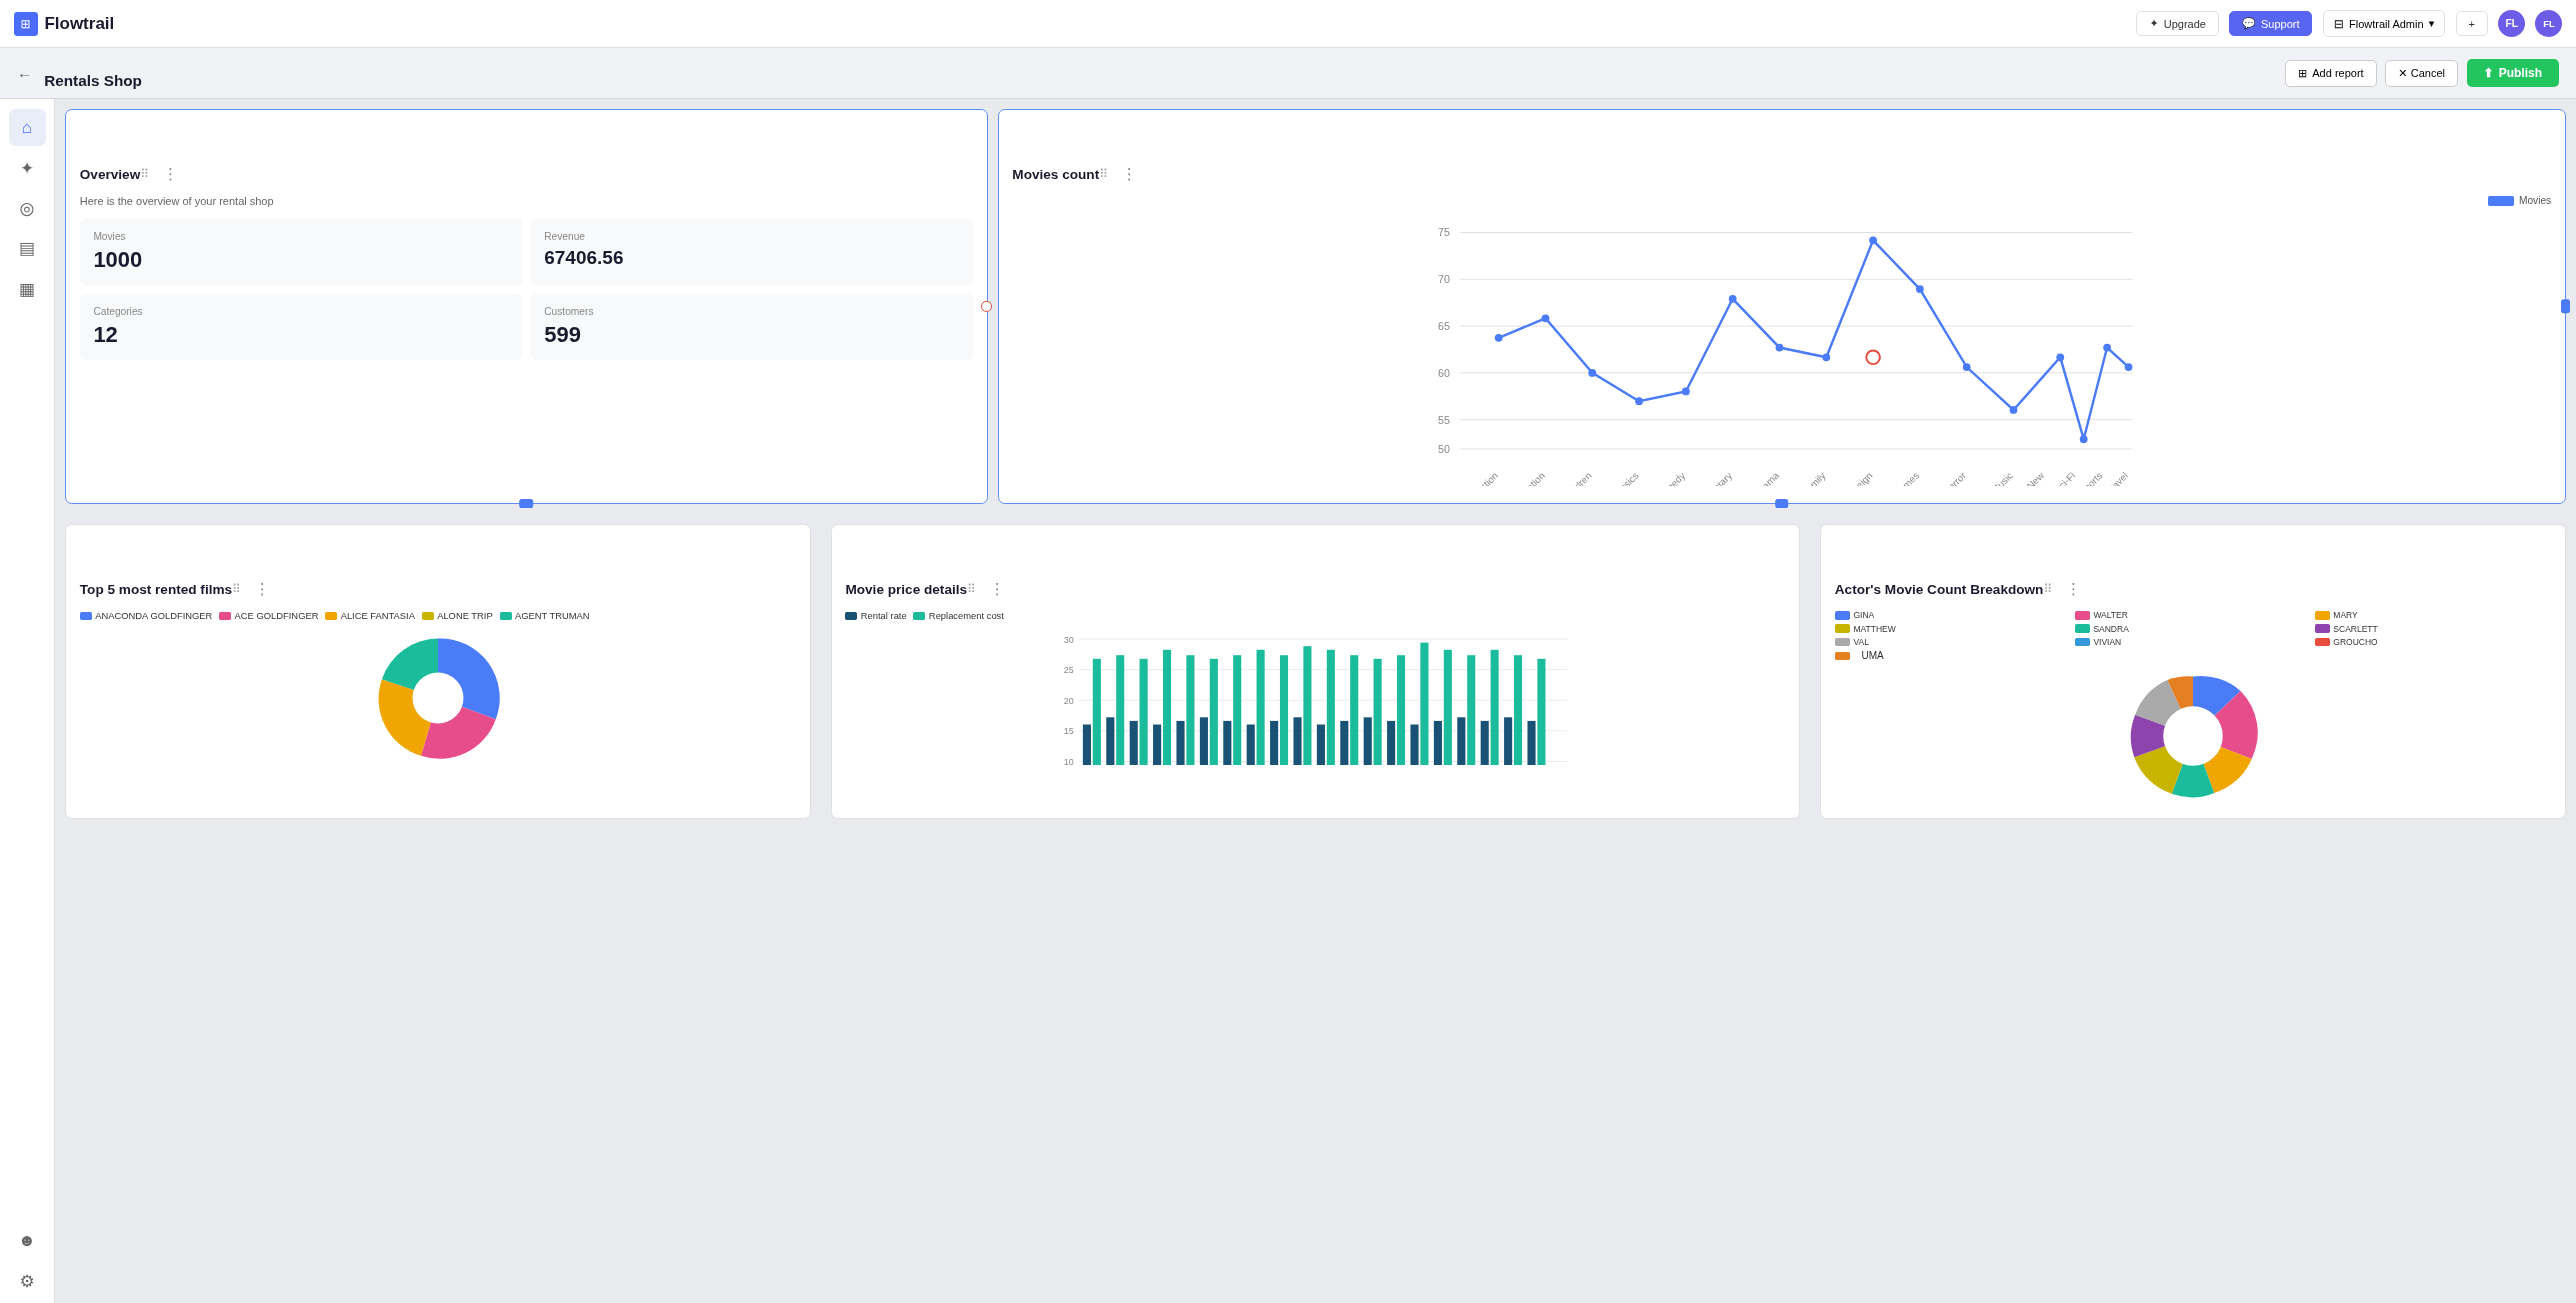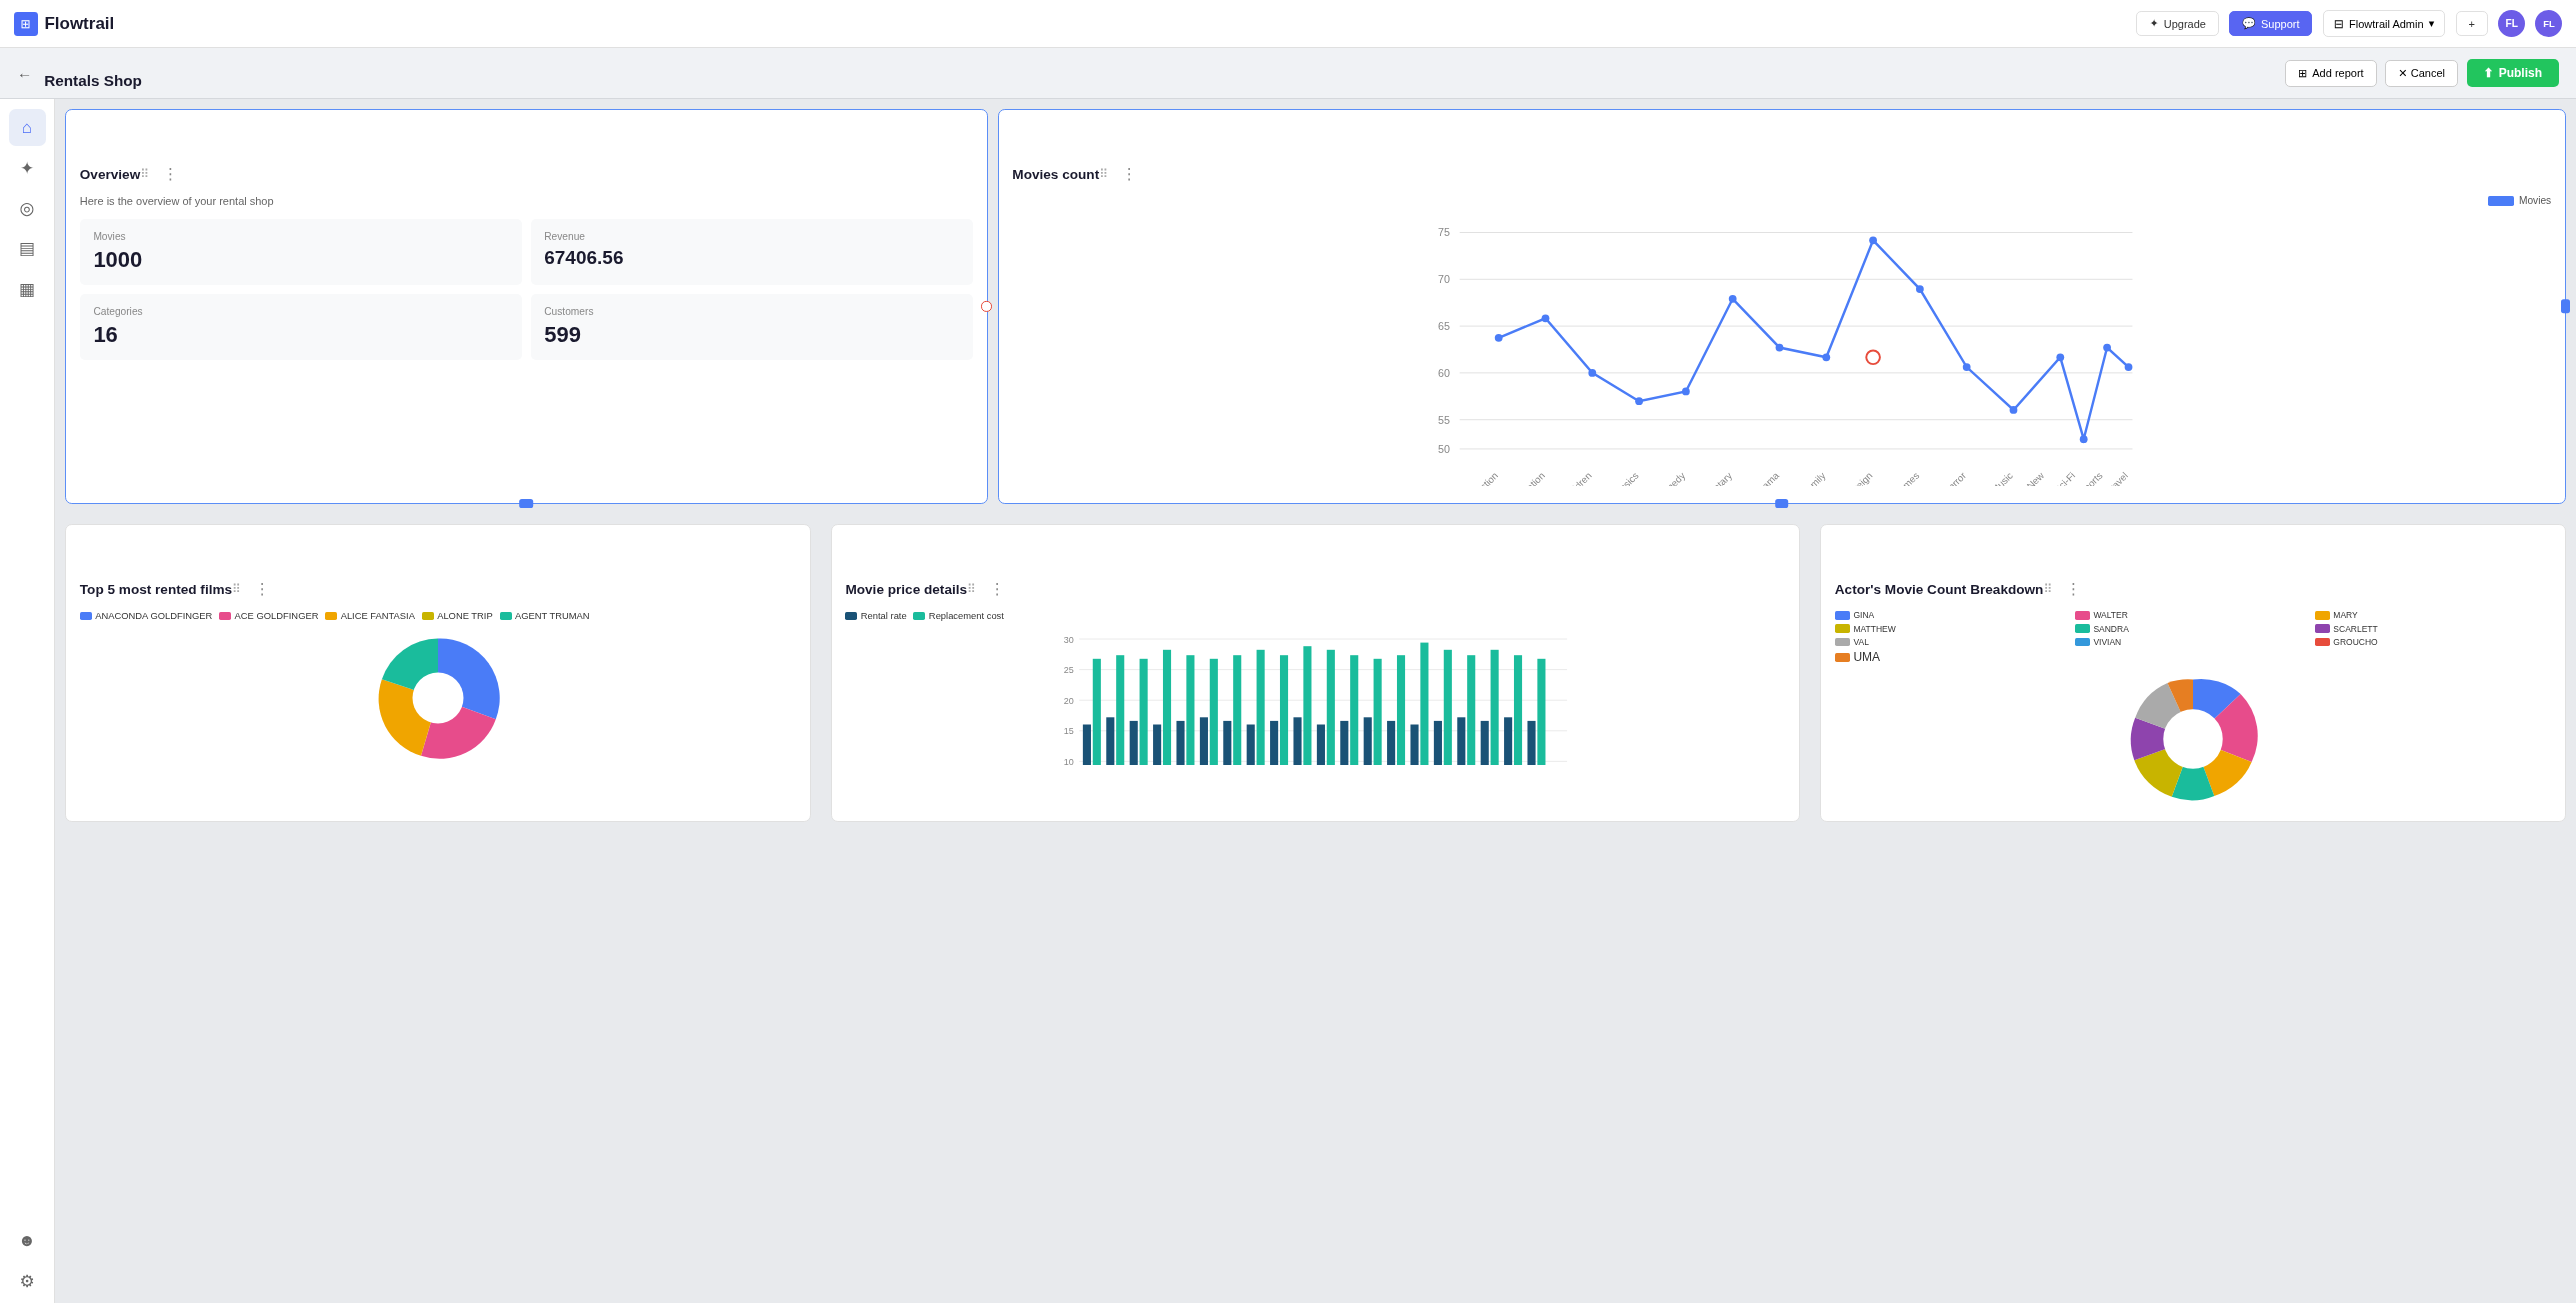--- a/index.html
+++ b/index.html
@@ -171,21 +171,21 @@
           <div class="stat-box">
             <div class="stat-label">Movies</div>
             <div class="stat-value">1000</div>
           </div>
           <div class="stat-box">
             <div class="stat-label">Revenue</div>
             <div class="stat-value" style="font-size:19px;">67406.56</div>
           </div>
           <div class="stat-box">
             <div class="stat-label">Categories</div>
-            <div class="stat-value">16</div>
+            <div class="stat-value">12</div>
           </div>
           <div class="stat-box">
             <div class="stat-label">Customers</div>
             <div class="stat-value">599</div>
           </div>
         </div>
 
         <div class="resize-dot center" style="right:-5.1px;top:50%;transform:translateY(-50%);position:absolute;"></div>
         <div style="position:absolute;bottom:-5.1px;left:50%;transform:translateX(-50%);width:13.6px;height:8.5px;background:#4a7cf7;border-radius:2.6px;cursor:s-resize;"></div>
       </div>
@@ -426,21 +426,21 @@
           <div class="legend-item">
             <div class="legend-dot" style="background:#3498db;width:15.3px;"></div>
             <span style="font-size:8.5px;">VIVIAN</span>
           </div>
           <div class="legend-item">
             <div class="legend-dot" style="background:#e74c3c;width:15.3px;"></div>
             <span style="font-size:8.5px;">GROUCHO</span>
           </div>
           <div class="legend-item">
             <div class="legend-dot" style="background:#e67e22;width:15.3px;"></div>
-            <span style="font-size:12px;">UMA</span>
+            <span style="font-size:10px;margin-left:8px;">UMA</span>
           </div>
         </div>
 
         <svg width="136" height="136" viewBox="0 0 160 160" style="display:block;margin:0 auto;">
           <circle cx="80" cy="80" r="70" fill="#f8f9fa"></circle>
           <path d="M80,80 L80,10 A70,70 0 0,1 136,27 Z" fill="#4a7cf7"></path>
           <path d="M80,80 L136,27 A70,70 0 0,1 149,107 Z" fill="#e74c8b"></path>
           <path d="M80,80 L149,107 A70,70 0 0,1 105,147 Z" fill="#f0a500"></path>
           <path d="M80,80 L105,147 A70,70 0 0,1 55,148 Z" fill="#1abc9c"></path>
           <path d="M80,80 L55,148 A70,70 0 0,1 11,105 Z" fill="#c8b400"></path>

